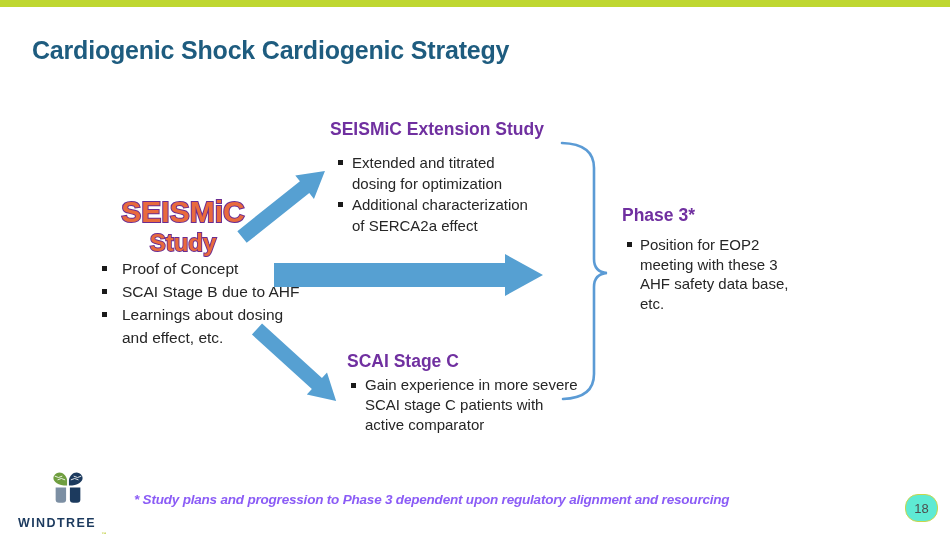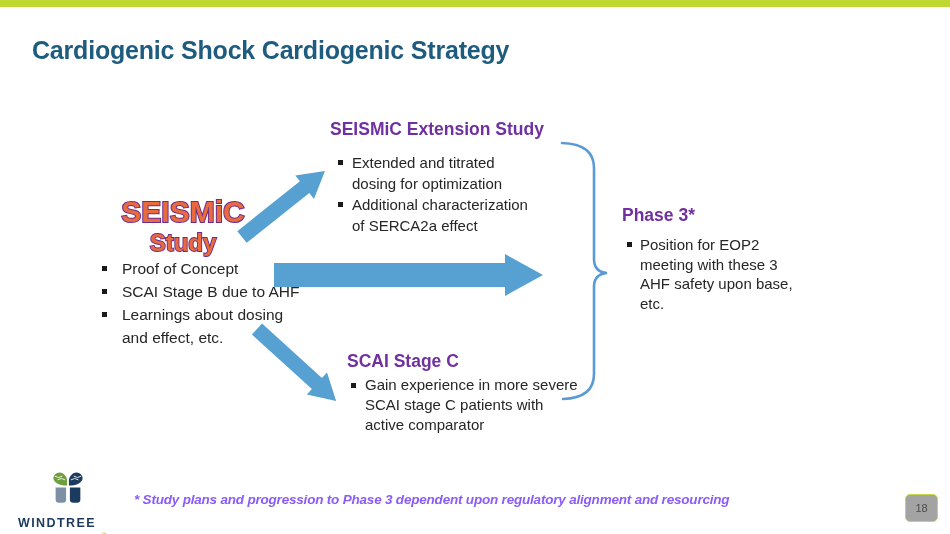--- a/index.html
+++ b/index.html
@@ -63,23 +63,23 @@
   }
   .logo-sub sup{font-size:5px;letter-spacing:0;}
 
   .footnote{
     position:absolute;left:134px;top:492px;
     font-size:13.5px;font-style:italic;font-weight:bold;
     letter-spacing:-0.2px;color:#8b5cf6;white-space:nowrap;
   }
   .pagebox{
     position:absolute;left:905px;top:494px;width:31px;height:26px;
-    border:1.5px solid #C9D64A;border-radius:5px;background:#a3a3a3;
+    border:1.5px solid #C9D64A;border-radius:13px;background:#5eead4;
     display:flex;align-items:center;justify-content:center;
-    font-size:11px;color:#4d4d4d;
+    font-size:13px;color:#4d4d4d;
   }
 </style>
 </head>
 <body>
 
 <div class="slide">
 
   <div class="topbar"></div>
 
   <div class="title">Cardiogenic Shock Cardiogenic Strategy</div>
@@ -156,21 +156,21 @@
     </div>
   </div>
 
   <div class="sec-head head-phase3">Phase 3*</div>
   <div class="blist list-phase3">
     <div class="bullet">
       <span class="bm"></span>
       <div class="bt">
         <div>Position for EOP2</div>
         <div>meeting with these 3</div>
-        <div>AHF safety upon base,</div>
+        <div>AHF safety data base,</div>
         <div>etc.</div>
       </div>
     </div>
   </div>
 
   <div class="logo">
     <svg class="logo-icon" width="38" height="33" viewBox="0 0 40 34">
       <path d="M19,15 C5,15 1,6 8,2 C13,-0.5 18,3.5 19,9 Z" fill="#6F9E3F"></path>
       <path d="M21,15 C35,15 39,6 32,2 C27,-0.5 22,3.5 21,9 Z" fill="#1C3A5E"></path>
       <path d="M7,17 L18,17 L18,30 Q18,33 14.5,33 L10.5,33 Q7,33 7,30 Z" fill="#7C8FA3"></path>

